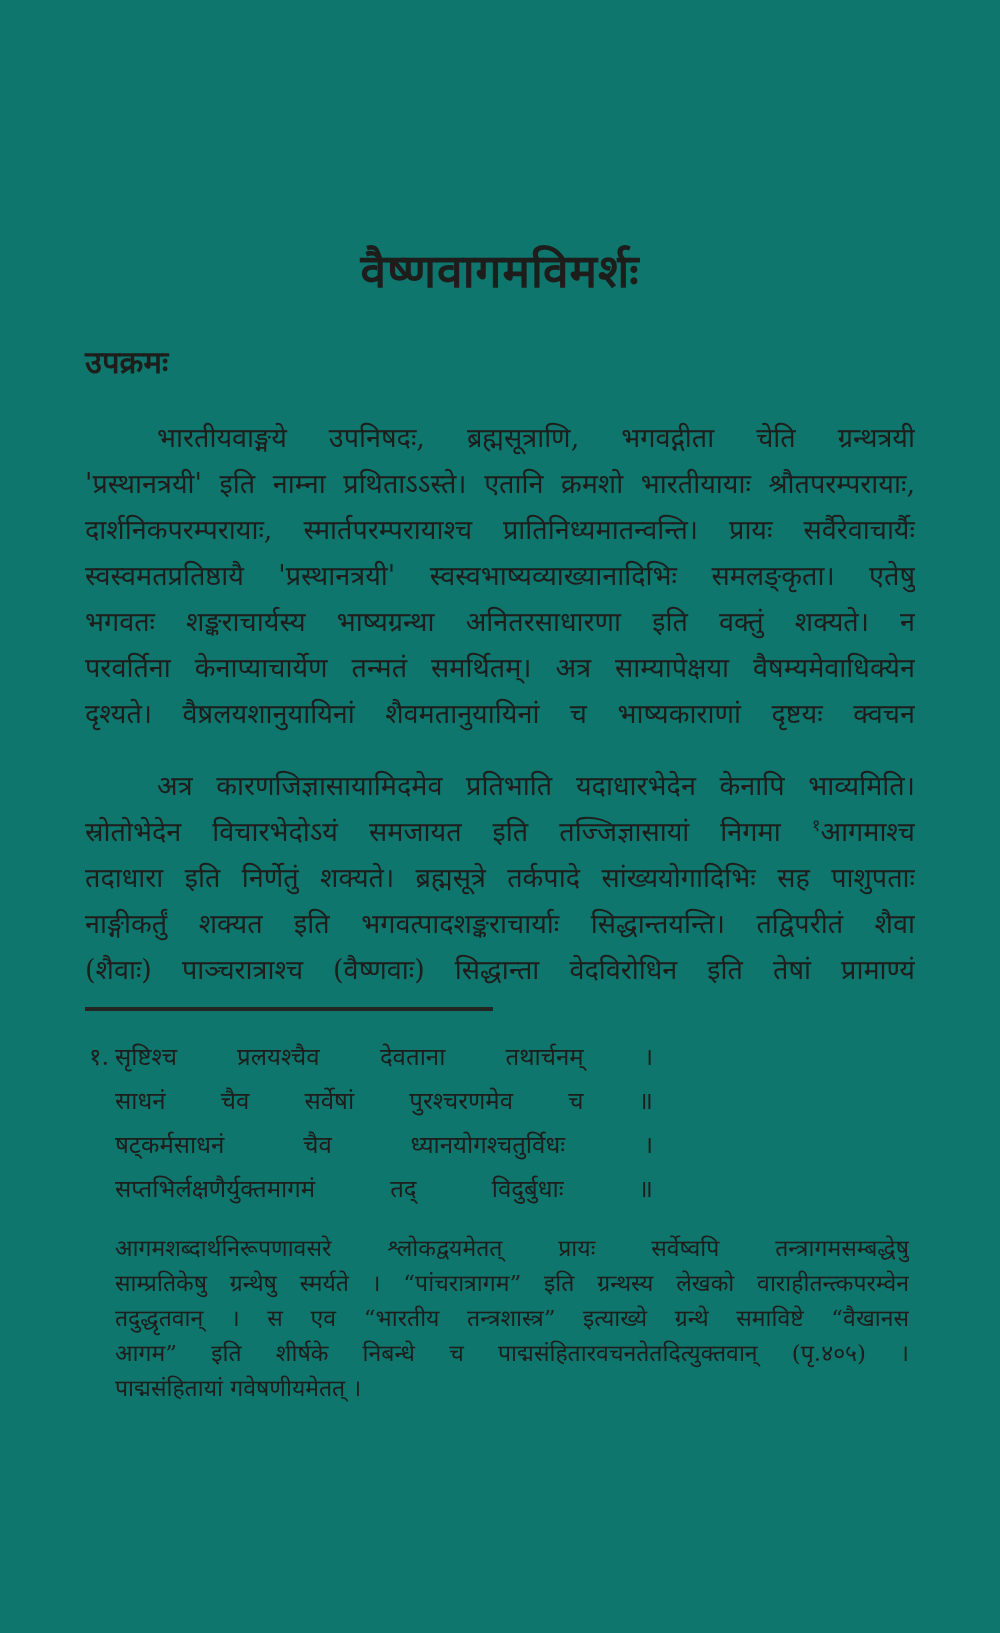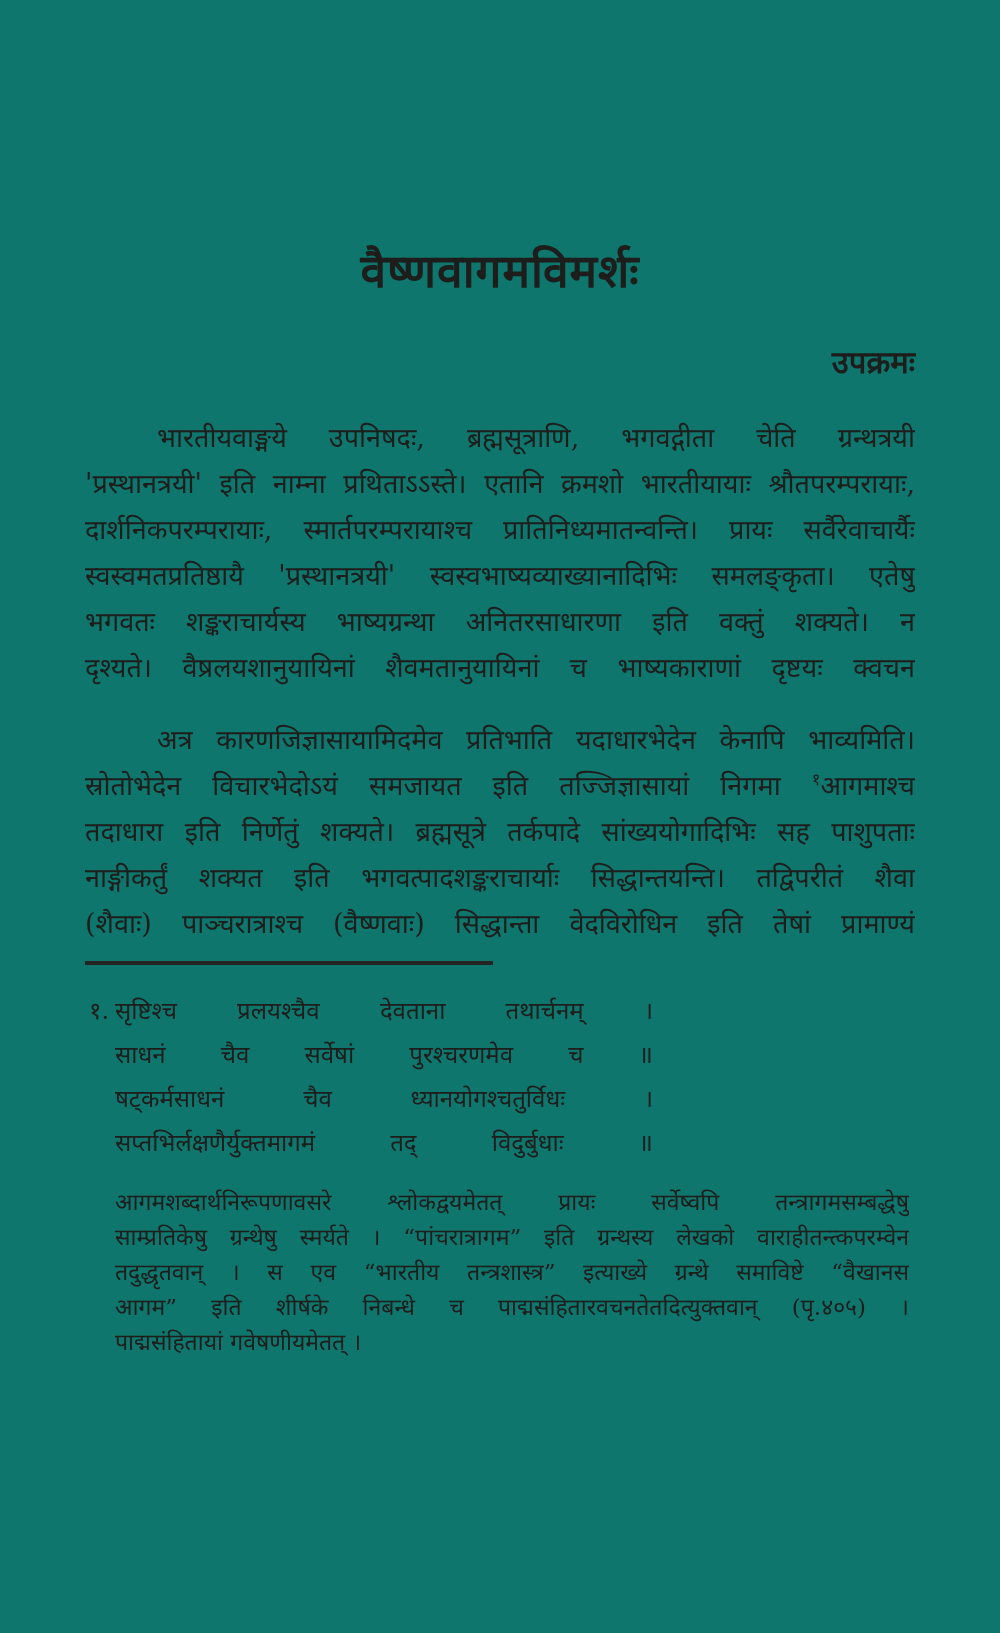--- a/index.html
+++ b/index.html
@@ -24,21 +24,21 @@
     font-size: 46px;
     font-weight: bold;
     text-align: center;
     letter-spacing: 1px;
     line-height: 1.3;
   }
   .doc-subtitle {
     margin: 42px 0 0 0;
     font-size: 31px;
     font-weight: bold;
-    text-align: right;
+    text-align: left;
     line-height: 1.2;
   }
   .body-text {
     margin-top: 34px;
     font-size: 27px;
   }
   .bline {
     height: 46px;
     line-height: 46px;
     text-align: justify;
@@ -108,20 +108,21 @@
   <h2 class="doc-subtitle">उपक्रमः</h2>
 
   <div class="body-text">
 
     <div class="para-1">
       <div class="bline indent">भारतीयवाङ्मये उपनिषदः, ब्रह्मसूत्राणि, भगवद्गीता चेति ग्रन्थत्रयी</div>
       <div class="bline">'प्रस्थानत्रयी' इति नाम्ना प्रथिताऽऽस्ते। एतानि क्रमशो भारतीयायाः श्रौतपरम्परायाः,</div>
       <div class="bline">दार्शनिकपरम्परायाः, स्मार्तपरम्परायाश्च प्रातिनिध्यमातन्वन्ति। प्रायः सर्वैरेवाचार्यैः</div>
       <div class="bline">स्वस्वमतप्रतिष्ठायै 'प्रस्थानत्रयी' स्वस्वभाष्यव्याख्यानादिभिः समलङ्कृता। एतेषु</div>
       <div class="bline">भगवतः शङ्कराचार्यस्य भाष्यग्रन्था अनितरसाधारणा इति वक्तुं शक्यते। न</div>
+      <div class="bline">परवर्तिना केनाप्याचार्येण तन्मतं समर्थितम्। अत्र साम्यापेक्षया वैषम्यमेवाधिक्येन</div>
       <div class="bline">दृश्यते। वैष्रलयशानुयायिनां शैवमतानुयायिनां च भाष्यकाराणां दृष्टयः क्वचन</div>
     </div>
 
     <div class="para-2">
       <div class="bline indent">अत्र कारणजिज्ञासायामिदमेव प्रतिभाति यदाधारभेदेन केनापि भाव्यमिति।</div>
       <div class="bline">
         <span>स्रोतोभेदेन विचारभेदोऽयं समजायत इति तज्जिज्ञासायां निगमा </span><sup class="fnref">१</sup><span>आगमाश्च</span>
       </div>
       <div class="bline">तदाधारा इति निर्णेतुं शक्यते। ब्रह्मसूत्रे तर्कपादे सांख्ययोगादिभिः सह पाशुपताः</div>
       <div class="bline">नाङ्गीकर्तुं शक्यत इति भगवत्पादशङ्कराचार्याः सिद्धान्तयन्ति। तद्विपरीतं शैवा</div>

